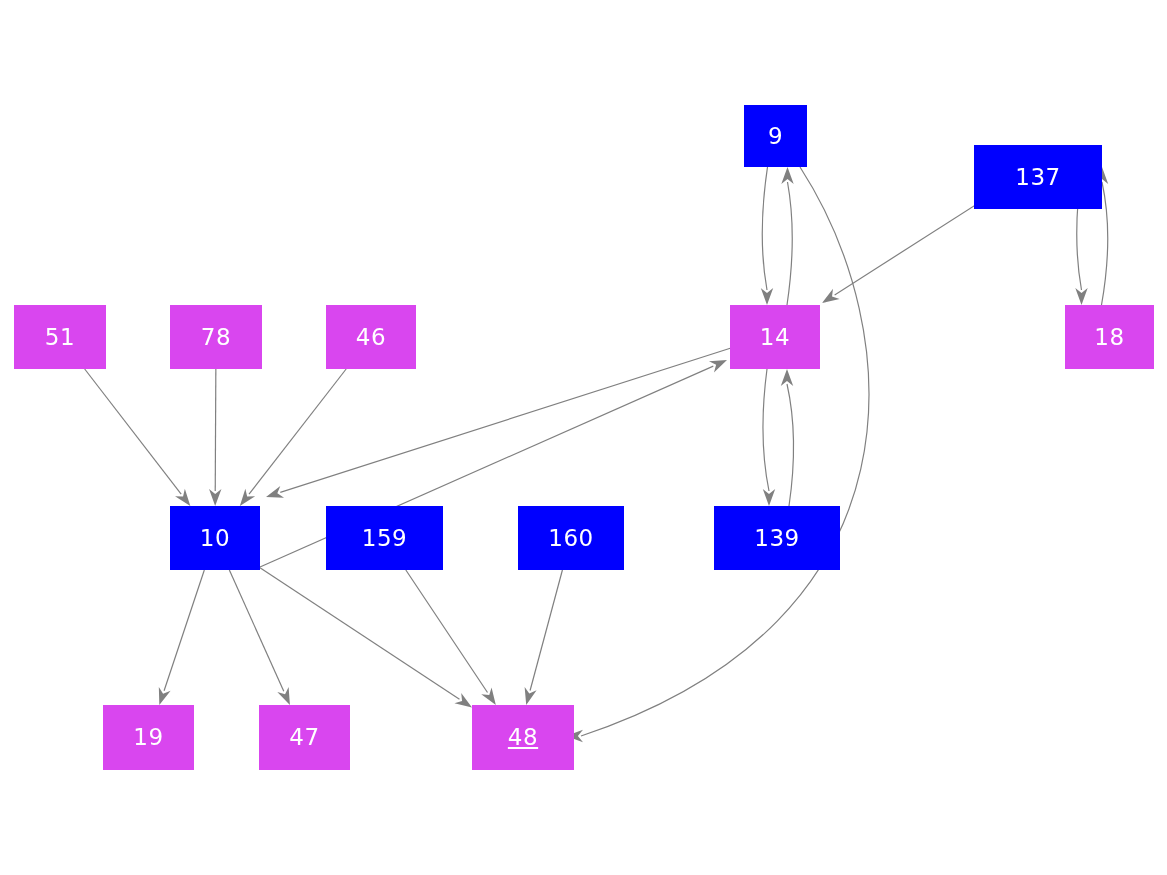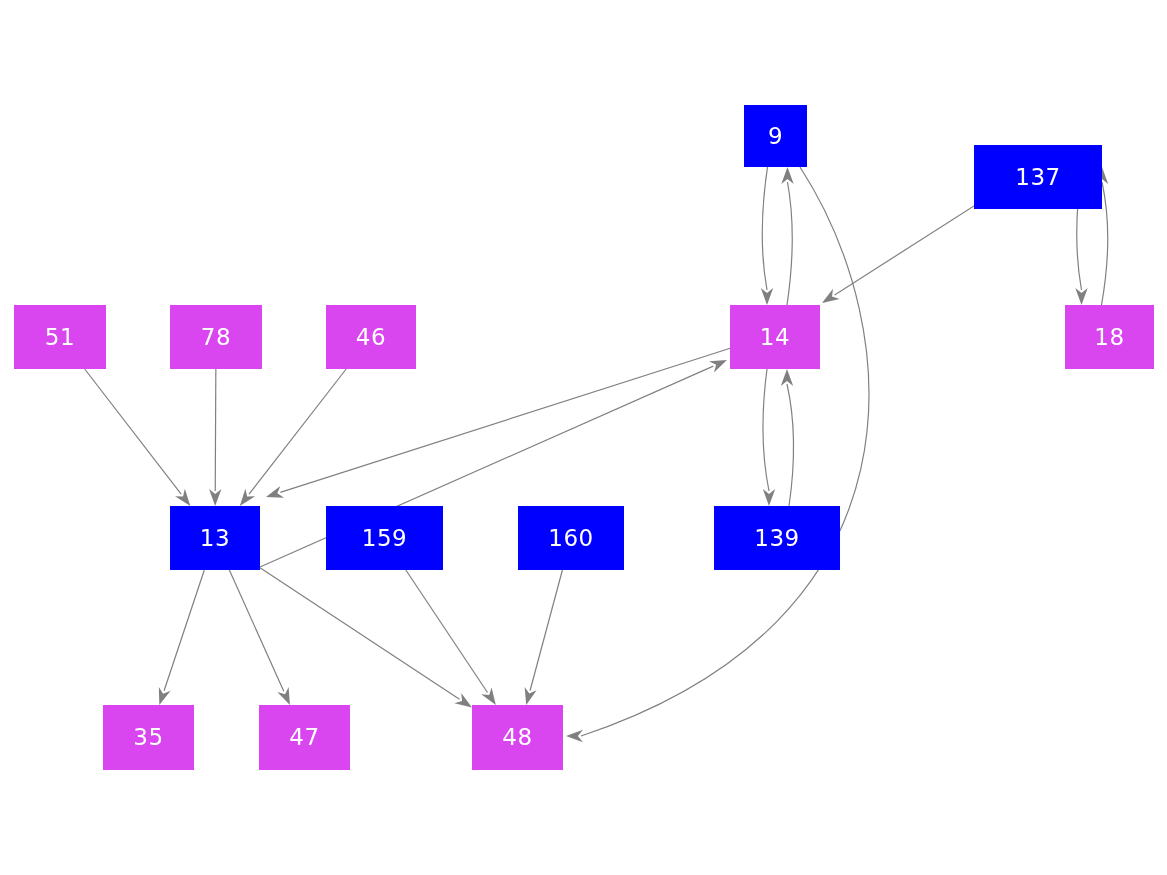--- a/index.html
+++ b/index.html
@@ -111,34 +111,34 @@
       <div class="graph-node node-red" style="left: 326px; top: 305px; width: 90px; height: 64px;">
         <span class="node-label">46</span>
       </div>
       <div class="graph-node node-red" style="left: 730px; top: 305px; width: 90px; height: 64px;">
         <span class="node-label">14</span>
       </div>
       <div class="graph-node node-red" style="left: 1045px; top: 305px; width: 89px; height: 64px; margin-left: 20px;">
         <span class="node-label">18</span>
       </div>
       <div class="graph-node node-blue" style="left: 170px; top: 506px; width: 90px; height: 64px;">
-        <span class="node-label">13</span>
+        <span class="node-label">10</span>
       </div>
       <div class="graph-node node-blue" style="left: 326px; top: 506px; width: 117px; height: 64px;">
         <span class="node-label">159</span>
       </div>
       <div class="graph-node node-blue" style="left: 518px; top: 506px; width: 106px; height: 64px;">
         <span class="node-label">160</span>
       </div>
       <div class="graph-node node-blue" style="left: 714px; top: 506px; width: 126px; height: 64px;">
         <span class="node-label">139</span>
       </div>
       <div class="graph-node node-red" style="left: 103px; top: 705px; width: 91px; height: 65px;">
-        <span class="node-label">35</span>
+        <span class="node-label">19</span>
       </div>
       <div class="graph-node node-red" style="left: 259px; top: 705px; width: 91px; height: 65px;">
         <span class="node-label">47</span>
       </div>
-      <div class="graph-node node-red" style="left: 472px; top: 705px; width: 91px; height: 65px;">
+      <div class="graph-node node-red" style="left: 472px; top: 705px; width: 102px; height: 65px; text-decoration: underline;">
         <span class="node-label">48</span>
       </div>
     </div>
 </div>
 
 </body></html>

